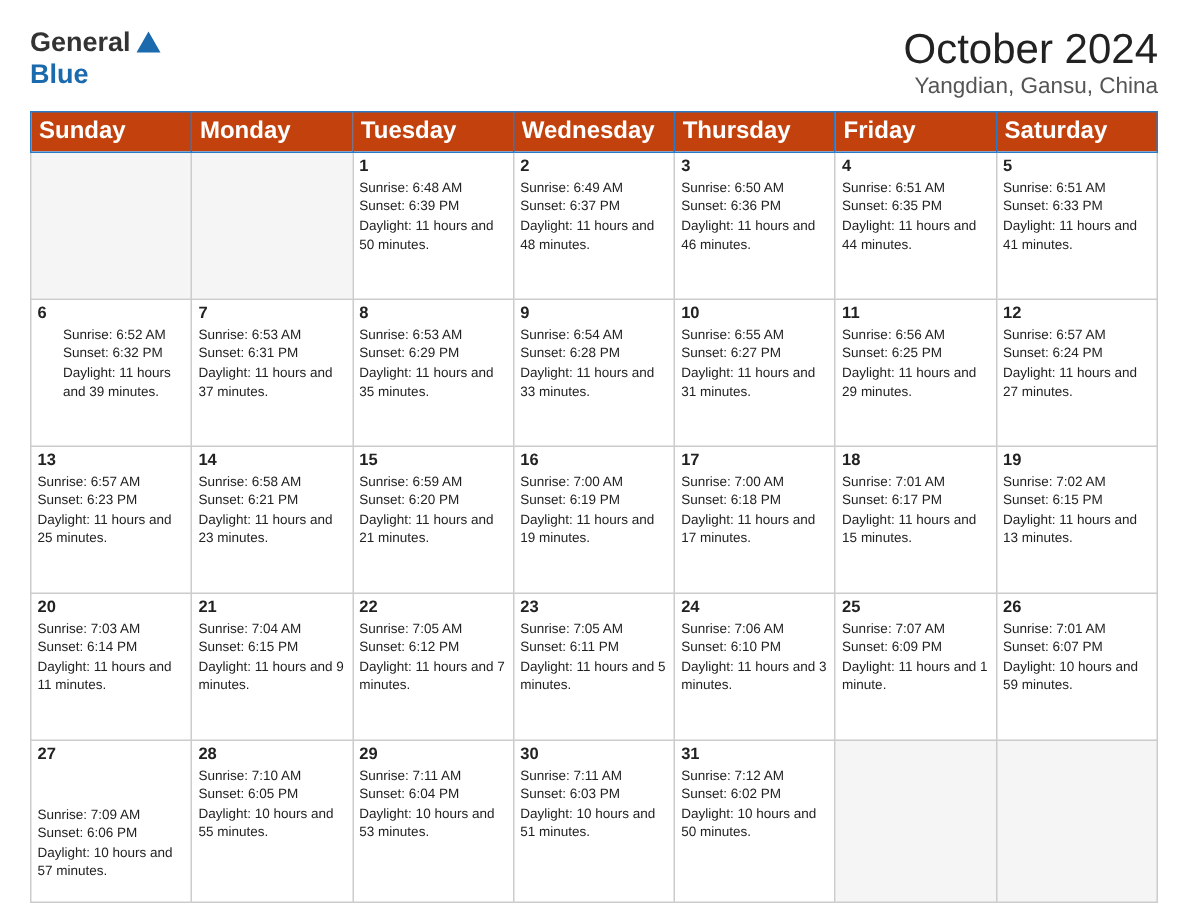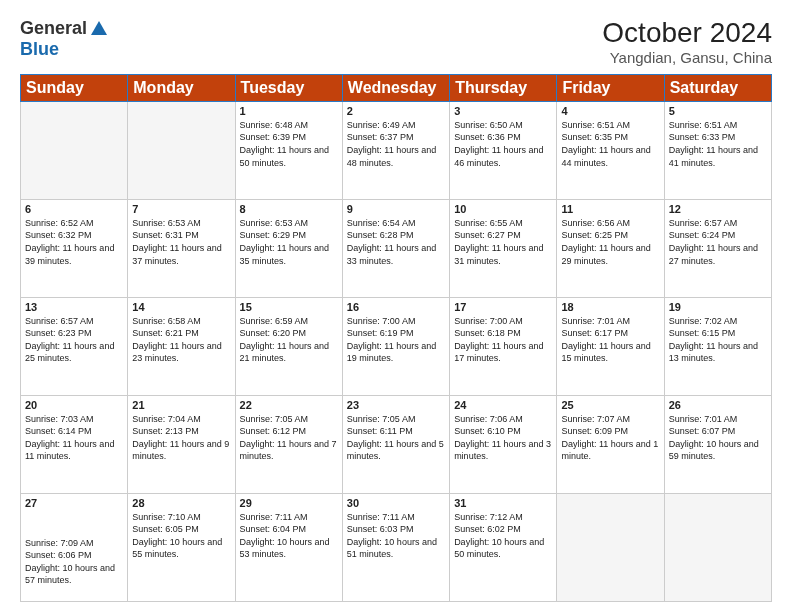--- a/index.html
+++ b/index.html
@@ -170,21 +170,21 @@
           <td>
             <span class="day-num">5</span>
             <div class="day-info" style="white-space: pre-line;">Sunrise: 6:51 AM
 Sunset: 6:33 PM
 Daylight: 11 hours and 41 minutes.</div>
           </td>
         </tr>
         <tr class="week-row">
           <td>
             <span class="day-num">6</span>
-            <div class="day-info" style="white-space: pre-line;">Sunrise: 6:52 AM
+            <div class="day-info" style="white-space: pre-line; margin-left: 17px;">Sunrise: 6:52 AM
 Sunset: 6:32 PM
 Daylight: 11 hours and 39 minutes.</div>
           </td>
           <td>
             <span class="day-num">7</span>
             <div class="day-info" style="white-space: pre-line;">Sunrise: 6:53 AM
 Sunset: 6:31 PM
 Daylight: 11 hours and 37 minutes.</div>
           </td>
           <td>
@@ -265,21 +265,21 @@
         <tr class="week-row">
           <td>
             <span class="day-num">20</span>
             <div class="day-info" style="white-space: pre-line;">Sunrise: 7:03 AM
 Sunset: 6:14 PM
 Daylight: 11 hours and 11 minutes.</div>
           </td>
           <td>
             <span class="day-num">21</span>
             <div class="day-info" style="white-space: pre-line;">Sunrise: 7:04 AM
-Sunset: 2:13 PM
+Sunset: 6:15 PM
 Daylight: 11 hours and 9 minutes.</div>
           </td>
           <td>
             <span class="day-num">22</span>
             <div class="day-info" style="white-space: pre-line;">Sunrise: 7:05 AM
 Sunset: 6:12 PM
 Daylight: 11 hours and 7 minutes.</div>
           </td>
           <td>
             <span class="day-num">23</span>

